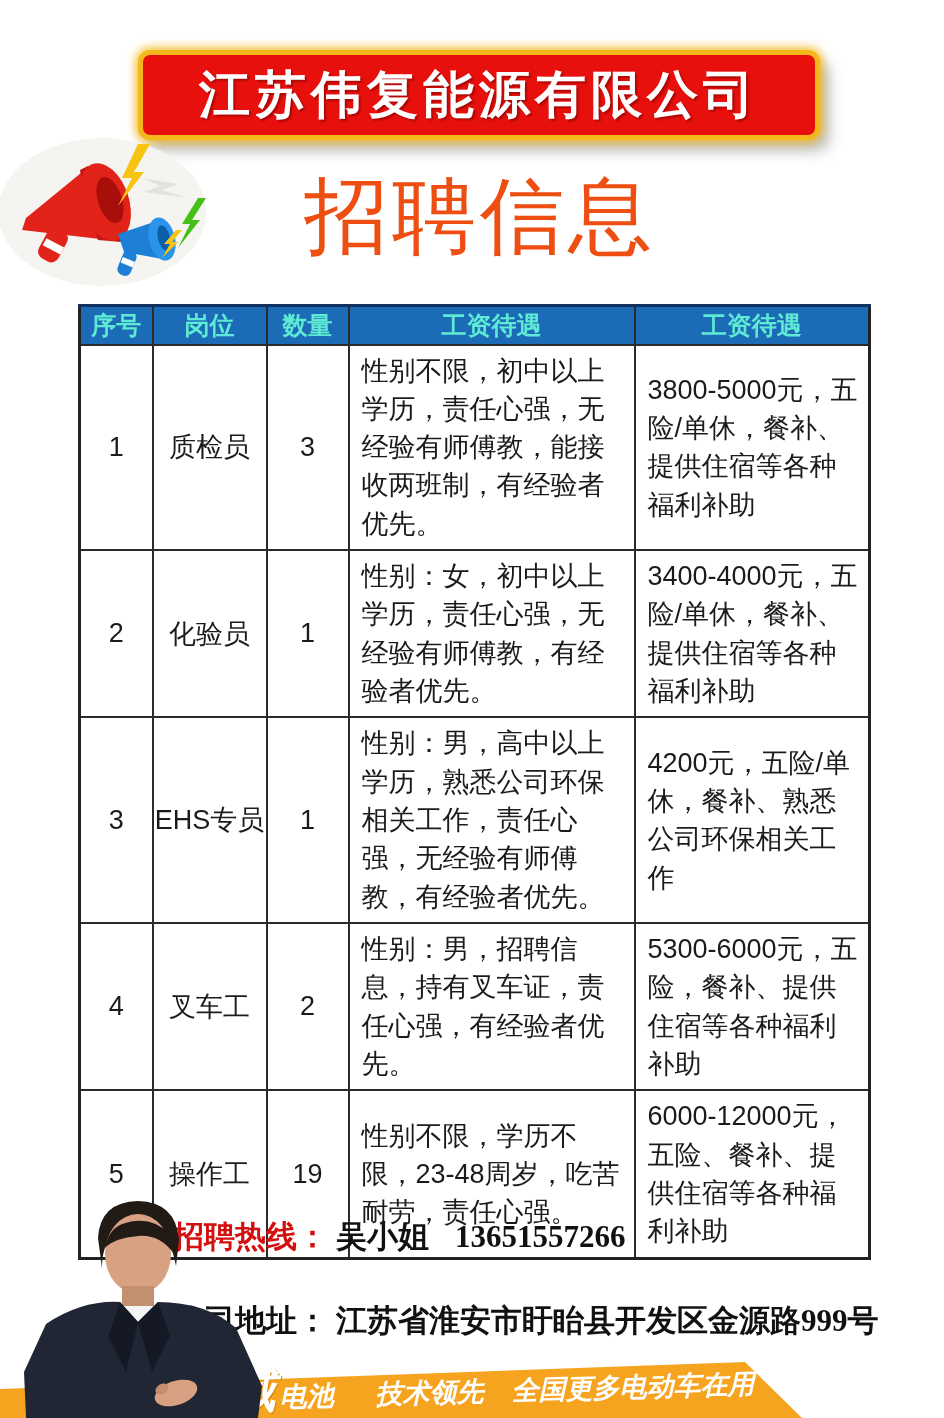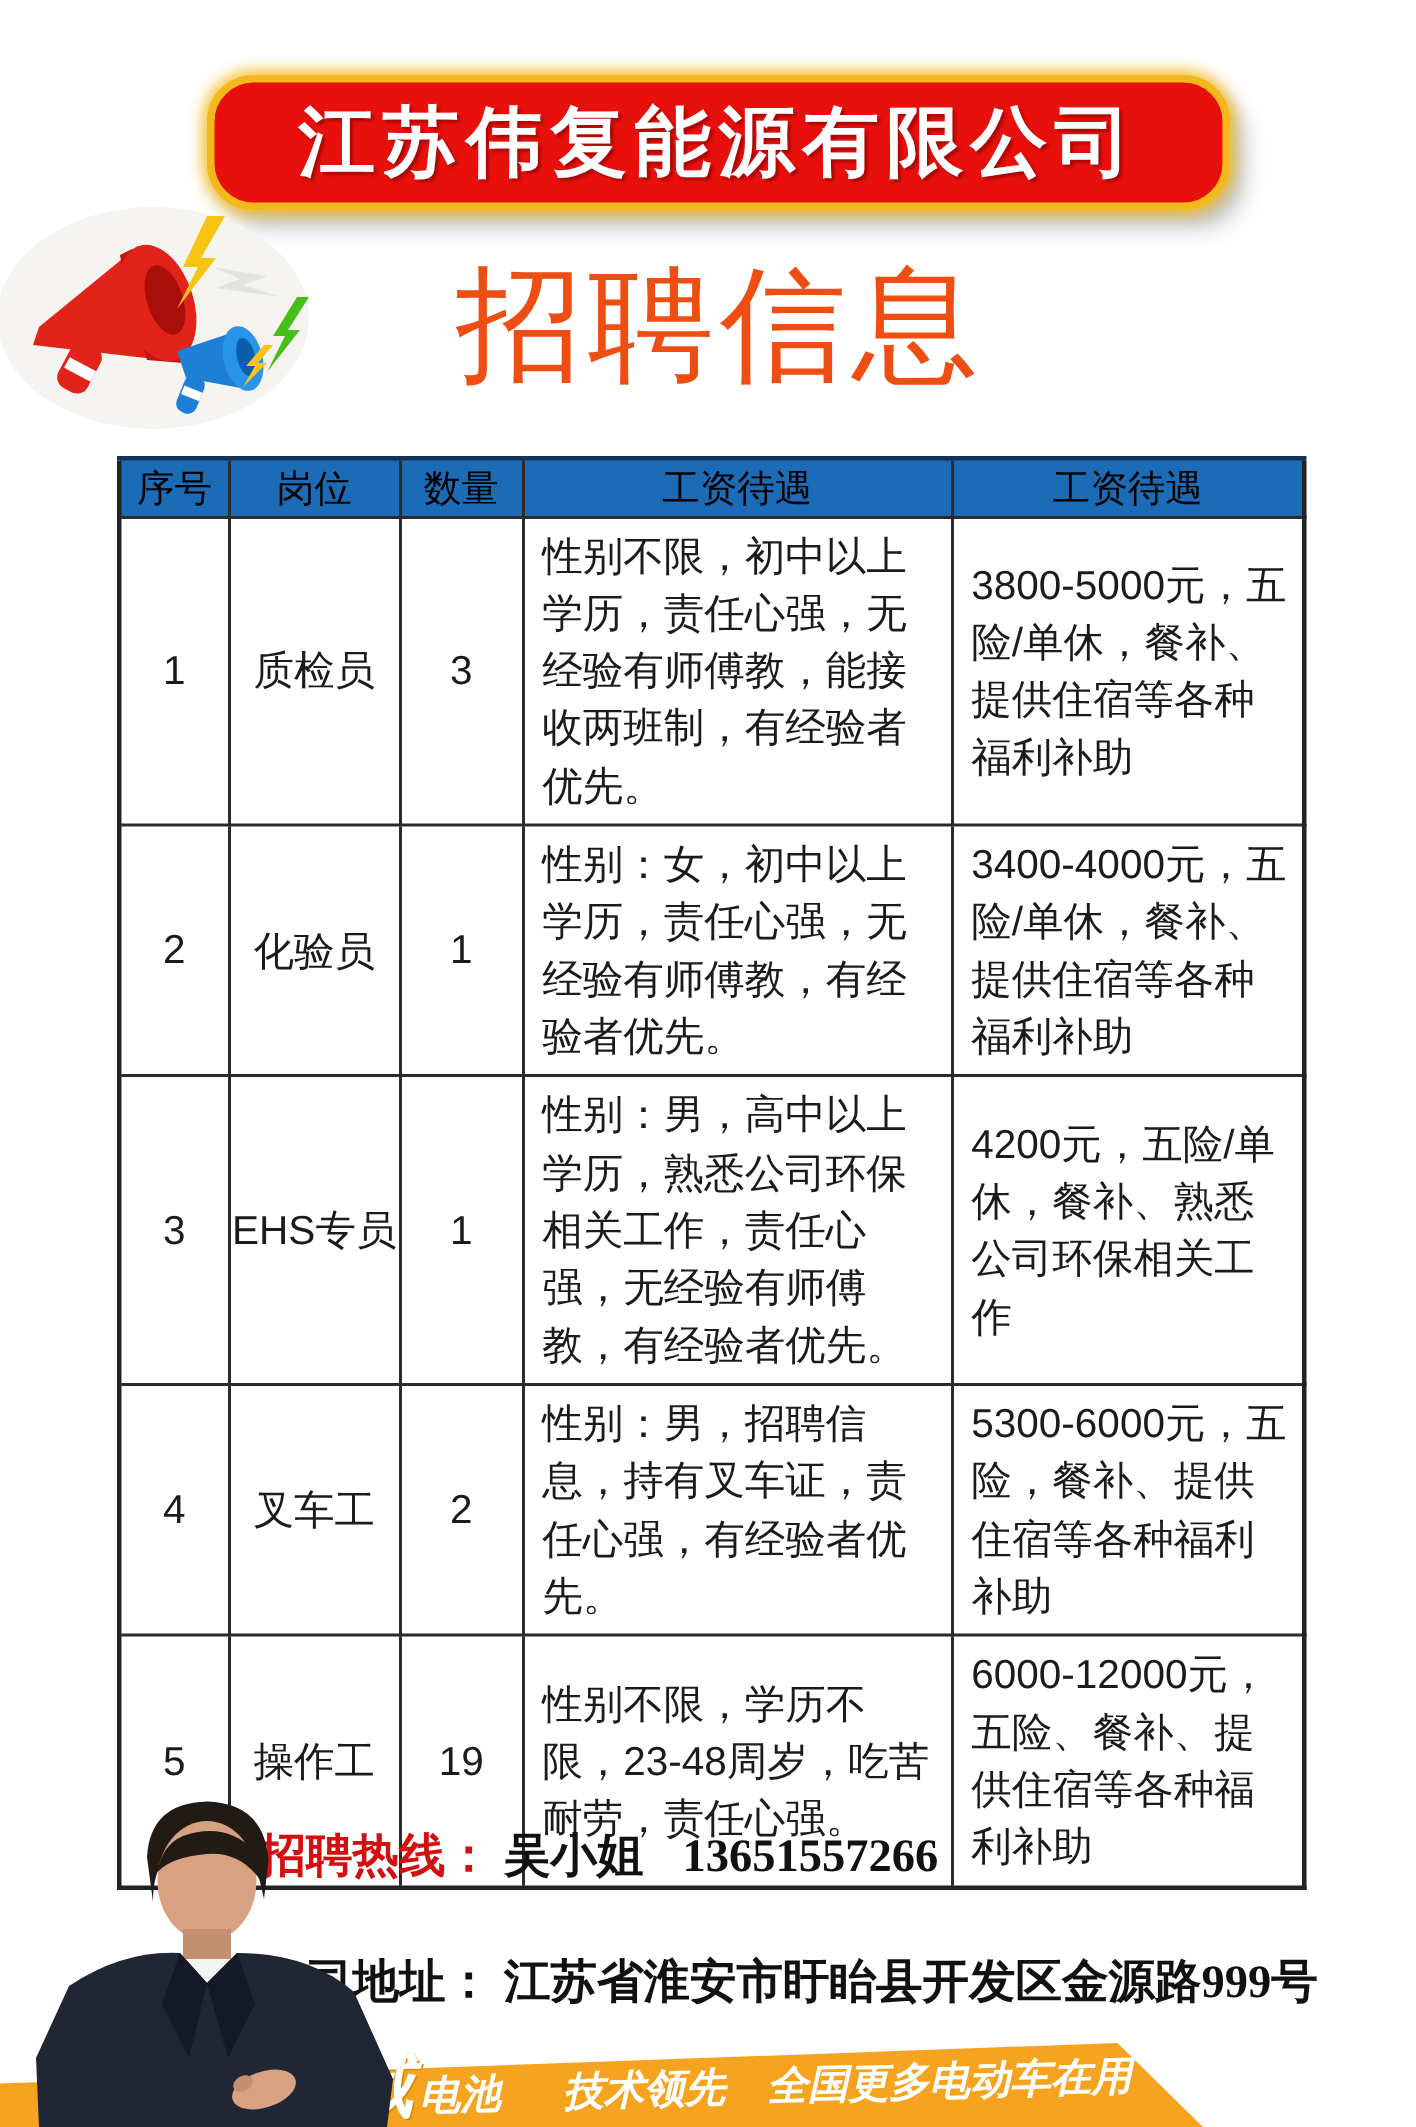--- a/index.html
+++ b/index.html
@@ -7,21 +7,21 @@
   .page {
     position:relative; width:944px; height:1418px; margin:0 auto;
     background:#ffffff; overflow:hidden;
     font-family:"Liberation Sans","DejaVu Sans",sans-serif;
   }
 
   
   .company-banner{
     position:absolute; left:138px; top:50px; width:682px; height:90px;
     background:#e8100c;
-    border:5px solid #f2b81c; border-radius:31px;
+    border:5px solid #f2b81c; border-radius:12px;
     box-shadow:0 0 9px 3px rgba(244,186,30,.85), 9px 11px 14px rgba(110,110,110,.45);
     display:flex; align-items:center; justify-content:center;
   }
   .company-banner span{
     color:#ffffff; font-size:51px; font-weight:bold; letter-spacing:5px;
     font-family:"Liberation Serif","DejaVu Serif",serif;
     text-shadow:2px 2px 2px rgba(120,0,0,.55);
     white-space:nowrap;
   }
 
@@ -40,21 +40,21 @@
 
   
   table.jobs{
     position:absolute; left:78px; top:304px; width:790px;
     border-collapse:collapse; table-layout:fixed;
     border:3px solid #222222;
   }
   table.jobs th, table.jobs td{ border:2px solid #2b2b2b; }
   table.jobs thead tr{ height:39px; }
   table.jobs th{
-    background:#1c6bb7; color:#000000; font-size:25px; font-weight:normal;
+    background:#1c6bb7; color:#5eead4; font-size:25px; font-weight:bold;
     vertical-align:middle; border-top:3px solid #10325c;
   }
   table.jobs td{
     color:#1b1b1b; font-size:27px; vertical-align:middle; background:#ffffff;
   }
   td.c{ text-align:center; }
   td.l{ text-align:left; padding:6px 10px 6px 12px; line-height:1.42; }
   tbody tr:nth-child(1){ height:157px; }
   tbody tr:nth-child(2){ height:165px; }
   tbody tr:nth-child(3){ height:173px; }

